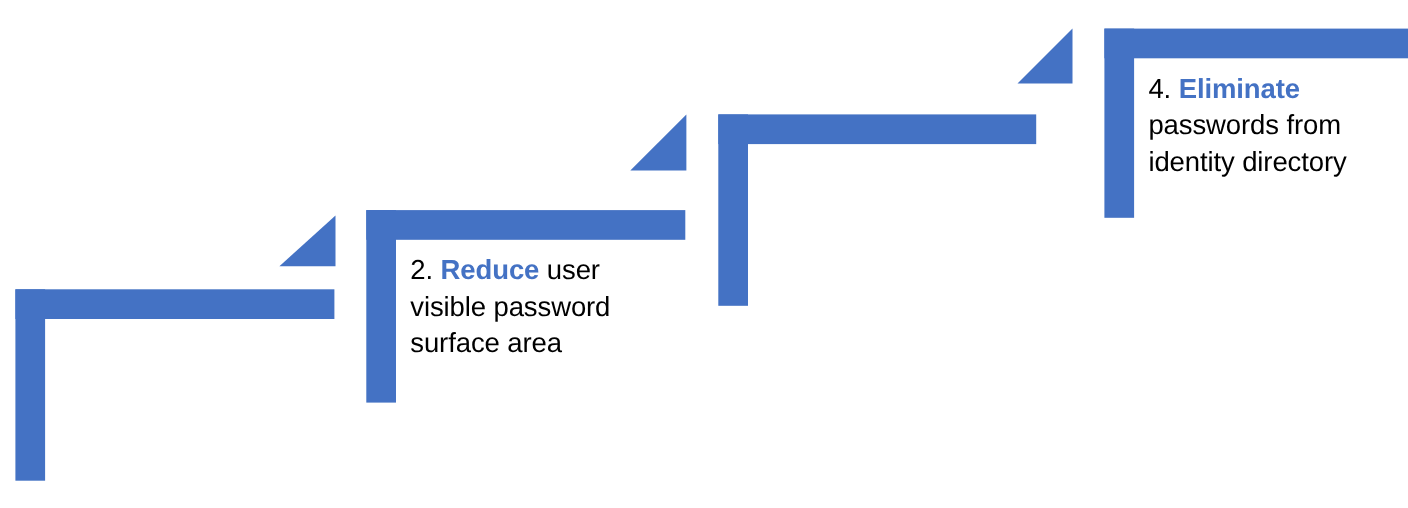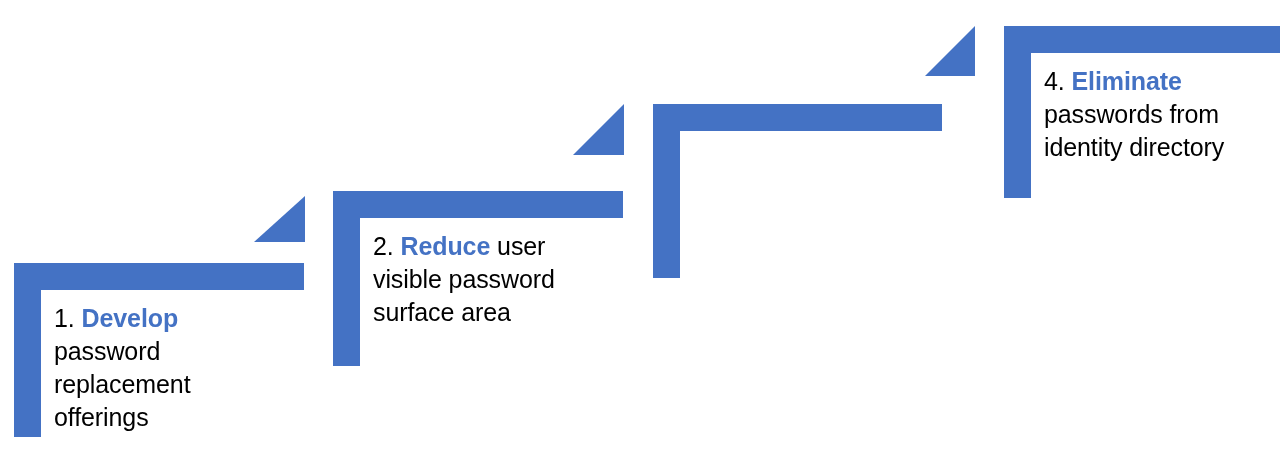--- a/index.html
+++ b/index.html
@@ -67,24 +67,20 @@
 </head>
 <body>
 
 <div id="canvas">
 
   <div class="step" style="left:0px; top:0px; width:1280px; height:462px;">
 
     <div class="bracket-h" style="left: 14px; top: 263px; width: 290px; height: 27px; background: rgb(68, 114, 196);"></div>
     <div class="bracket-v" style="left: 14px; top: 263px; width: 27px; height: 174px; background: rgb(68, 114, 196);"></div>
 
-    <div class="step-text" style="left:54px; top:302px; width:250px;"><span class="lead">1.</span> <span class="keyword" style="color: rgb(68, 114, 196);">Develop</span>
-<span class="rest">password
-replacement
-offerings</span></div>
   </div>
 
   <div class="step" style="left:0px; top:10px; width:1184px; height:462px;">
 
     <div class="riser" style="left:254px; top:186px;
                 border-left:51px solid transparent;
                 border-bottom:46px solid #4472c4;"></div>
 
     <div class="bracket-h" style="left: 333px; top: 181px; width: 290px; height: 27px; background: rgb(68, 114, 196);"></div>
     <div class="bracket-v" style="left: 333px; top: 181px; width: 27px; height: 175px; background: rgb(68, 114, 196);"></div>

